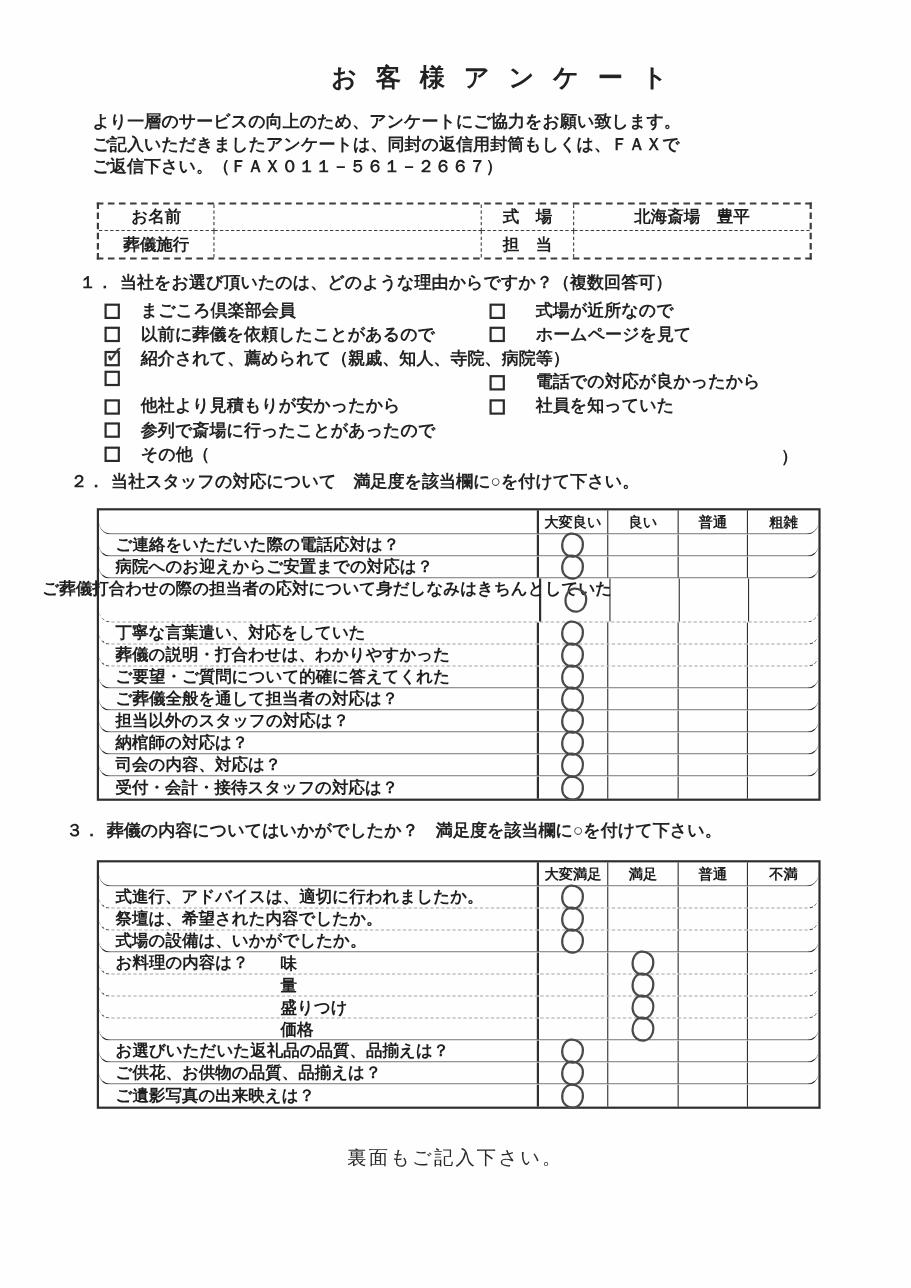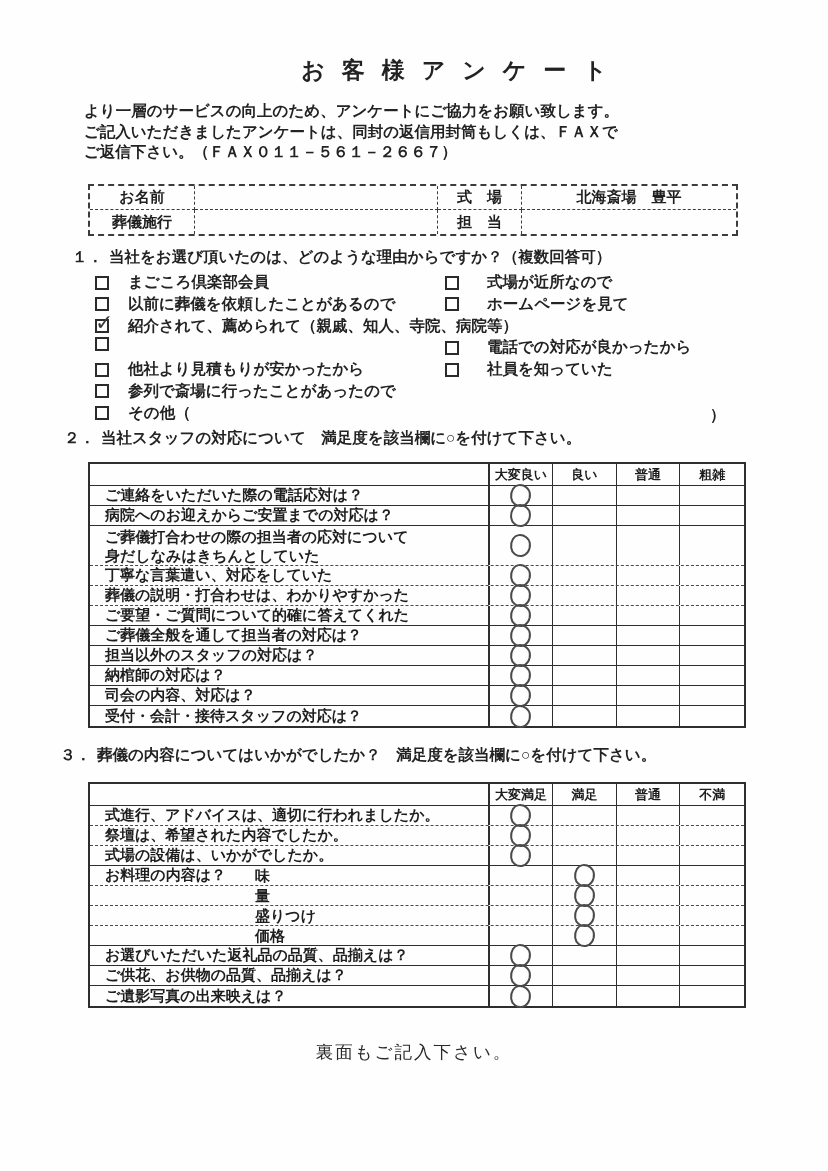--- a/index.html
+++ b/index.html
@@ -102,36 +102,36 @@
   .stable {
     position: absolute;
     left: 88px;
     width: 658px;
     border: 2px solid #2e2e2e;
     font-size: 15px;
     background: #fefefe;
   }
   .q2-table { top: 462px; }
   .q3-table { top: 782px; }
-  .srow { display: flex; height: 20px; border-bottom: 1px solid #2e2e2e; }
+  .srow { display: flex; height: 20px; border-bottom: 1px solid #2e2e2e; border-radius: 11px; }
   .srow.header { height: 22px; }
   .srow.tall { height: 40px; }
   .srow.dashed { border-bottom-style: dashed; border-bottom-color: #4a4a4a; }
   .srow.last { border-bottom: none; }
   .scell-q {
     width: 402px;
     border-right: 2px solid #2e2e2e;
     display: flex;
     align-items: center;
     padding-left: 15px;
     white-space: nowrap;
     overflow: visible;
     position: relative;
   }
-  .scell-q.two-line { flex-direction: column; align-items: flex-start; justify-content: center; line-height: 19px; }
+  .scell-q.two-line { flex-direction: row; align-items: flex-start; justify-content: center; line-height: 19px; }
   .scell-a {
     width: 64px;
     border-right: 1.5px solid #2e2e2e;
     display: flex;
     align-items: center;
     justify-content: center;
     position: relative;
   }
   .scell-a:last-child { border-right: none; }
   .srow.header .scell-a { font-size: 13px; }

